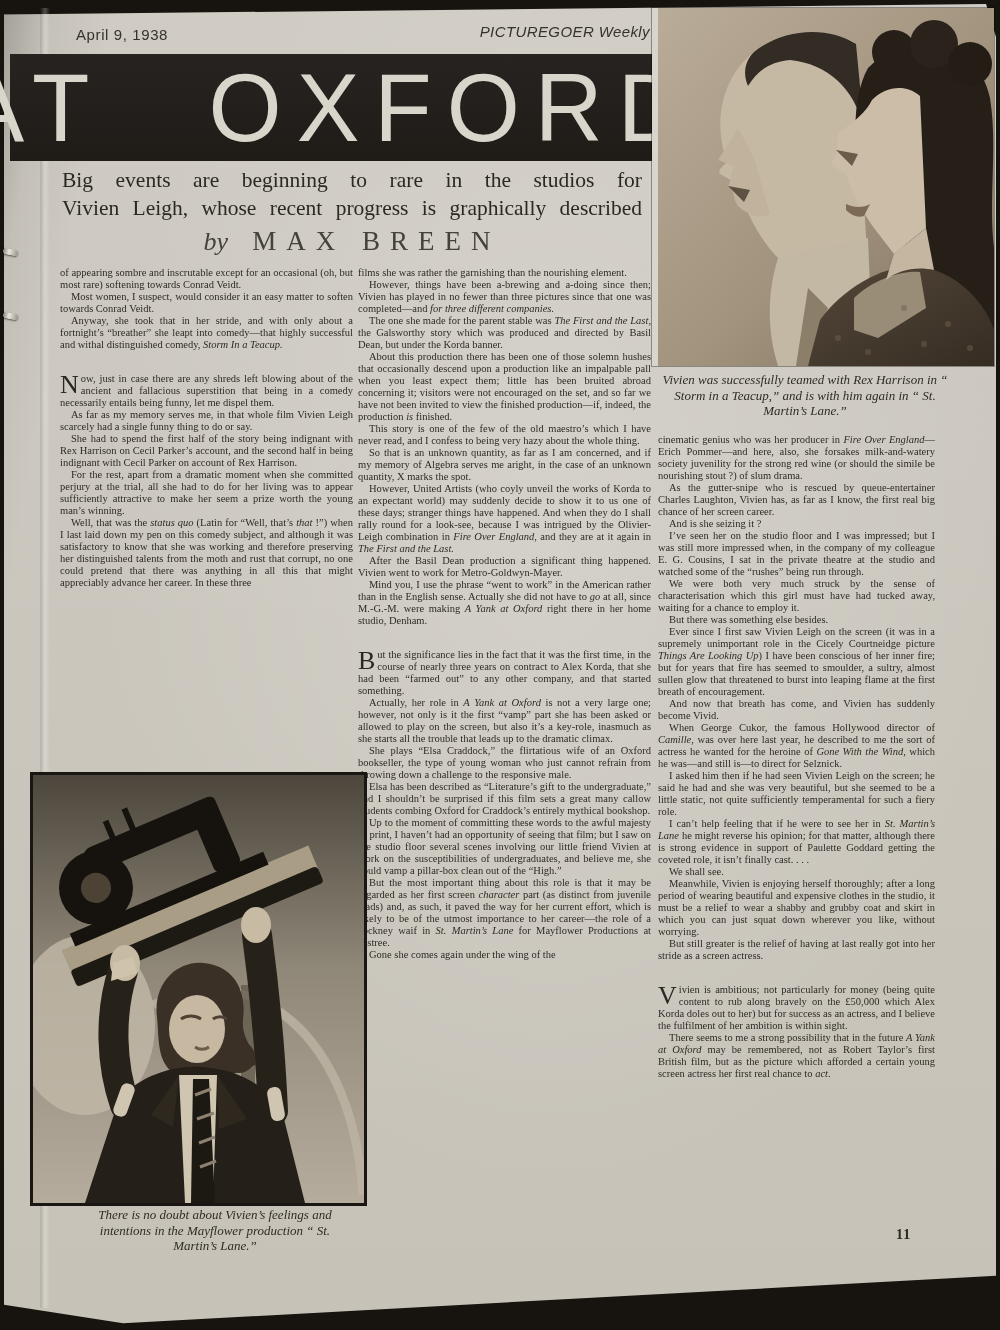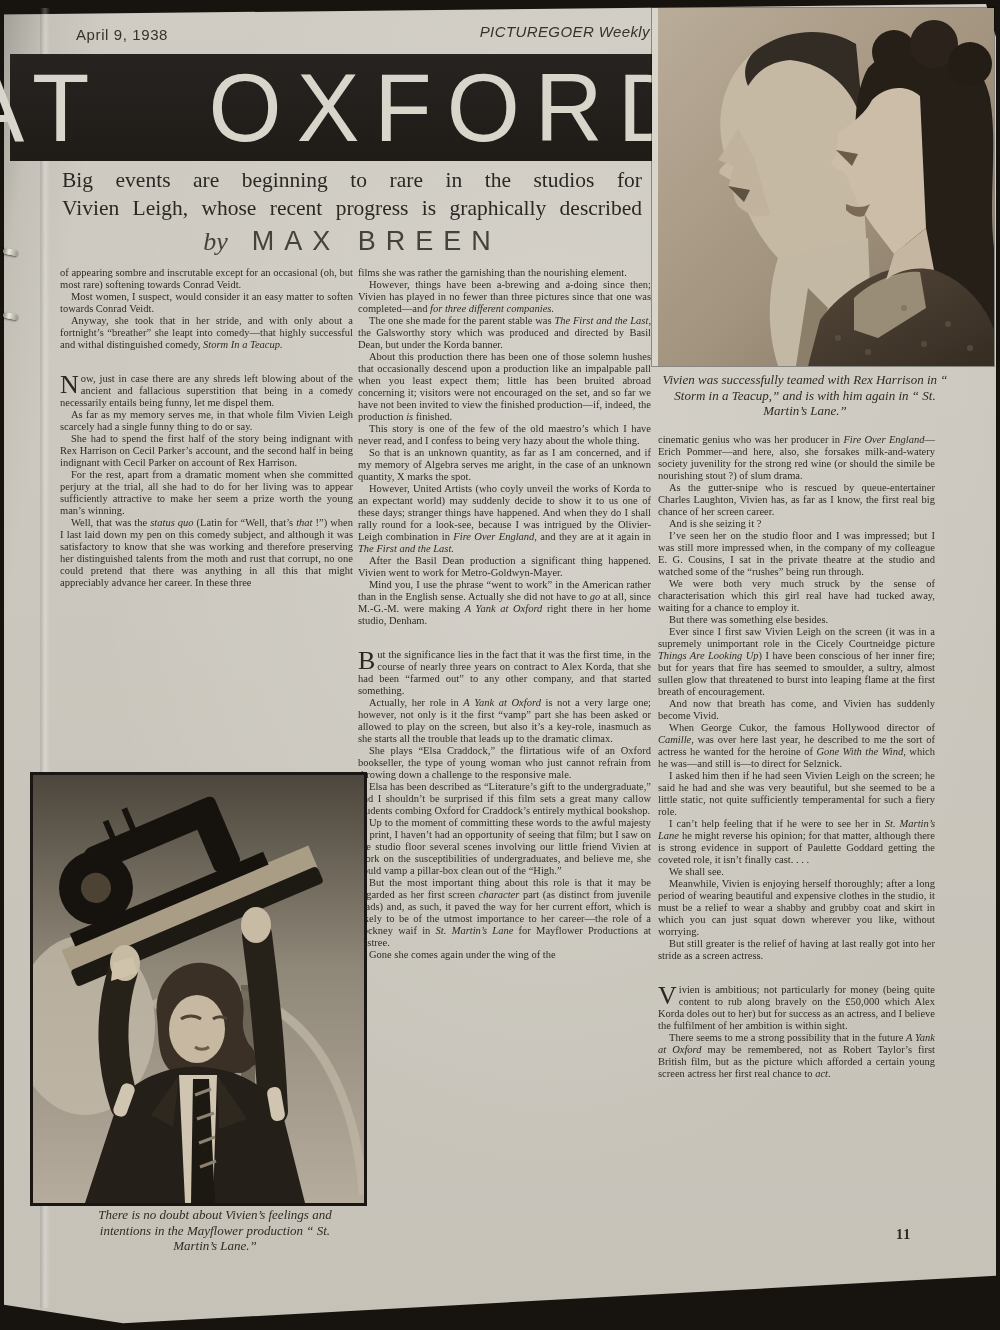--- a/index.html
+++ b/index.html
@@ -38,21 +38,21 @@
     font-family:"Liberation Sans","DejaVu Sans",sans-serif;
     font-weight:400;font-size:94px;line-height:94px;letter-spacing:15px;
     color:#d8d5cb;transform:scaleY(1.02);}
 
   .intro{position:absolute;left:62px;top:167px;width:580px;color:#2b2924;}
   .intro div{font-size:21.5px;line-height:27.5px;text-align:justify;text-align-last:justify;
     word-spacing:3px;}
   .byline{position:absolute;left:62px;top:226px;width:580px;display:flex;
     justify-content:center;align-items:baseline;gap:24px;color:#45423a;}
   .byline .by{font-style:italic;font-size:26px;}
-  .byline .name{font-family:Liberation Sans, sans-serif;font-weight:400;font-size:27px;
+  .byline .name{font-family:Liberation Serif, serif;font-weight:400;font-size:27px;
     letter-spacing:10px;}
 
   .col{position:absolute;color:#2e2b25;font-size:10.5px;line-height:12px;}
   .col p{margin:0;text-indent:11px;text-align:justify;}
   .col p.noind{text-indent:0;}
   .col p.gap{margin-top:22px;}
   .dropcap{float:left;font-size:26px;line-height:21px;padding:1px 2px 0 0;color:#2b2823;}
   #col1{left:60px;top:267px;width:293px;}
   #col2{left:358px;top:267px;width:293px;}
   #col3{left:658px;top:434px;width:277px;}
@@ -169,21 +169,21 @@
       <p>Elsa has been described as “Literature’s gift to the undergraduate,” and I shouldn’t be surprised if this film sets a great many callow students combing Oxford for Craddock’s entirely mythical bookshop.</p>
       <p>Up to the moment of committing these words to the awful majesty of print, I haven’t had an opportunity of seeing that film; but I saw on the studio floor several scenes involving our little friend Vivien at work on the susceptibilities of undergraduates, and believe me, she could vamp a pillar-box clean out of the “High.”</p>
       <p>But the most important thing about this role is that it may be regarded as her first screen <i>character</i> part (as distinct from juvenile leads) and, as such, it paved the way for her current effort, which is likely to be of the utmost importance to her career—the role of a cockney waif in <i>St. Martin’s Lane</i> for Mayflower Productions at Elstree.</p>
       <p>Gone she comes again under the wing of the</p>
     </div>
   <div class="col" id="col3">
       <p class="noind">cinematic genius who was her producer in <i>Fire Over England</i>—Erich Pommer—and here, also, she forsakes milk-and-watery society juvenility for the strong red wine (or should the simile be nourishing stout ?) of slum drama.</p>
       <p>As the gutter-snipe who is rescued by queue-entertainer Charles Laughton, Vivien has, as far as I know, the first real big chance of her screen career.</p>
       <p>And is she seizing it ?</p>
       <p>I’ve seen her on the studio floor and I was impressed; but I was still more impressed when, in the company of my colleague E. G. Cousins, I sat in the private theatre at the studio and watched some of the “rushes” being run through.</p>
-      <p>We were both very much struck by the sense of characterisation which this girl real have had tucked away, waiting for a chance to employ it.</p>
+      <p>We were both very much struck by the sense of characterisation which this girl must have had tucked away, waiting for a chance to employ it.</p>
       <p>But there was something else besides.</p>
       <p>Ever since I first saw Vivien Leigh on the screen (it was in a supremely unimportant role in the Cicely Courtneidge picture <i>Things Are Looking Up</i>) I have been conscious of her inner fire; but for years that fire has seemed to smoulder, a sultry, almost sullen glow that threatened to burst into leaping flame at the first breath of encouragement.</p>
       <p>And now that breath has come, and Vivien has suddenly become Vivid.</p>
       <p>When George Cukor, the famous Hollywood director of <i>Camille</i>, was over here last year, he described to me the sort of actress he wanted for the heroine of <i>Gone With the Wind</i>, which he was—and still is—to direct for Selznick.</p>
       <p>I asked him then if he had seen Vivien Leigh on the screen; he said he had and she was very beautiful, but she seemed to be a little static, not quite sufficiently temperamental for such a fiery role.</p>
       <p>I can’t help feeling that if he were to see her in <i>St. Martin’s Lane</i> he might reverse his opinion; for that matter, although there is strong evidence in support of Paulette Goddard getting the coveted role, it isn’t finally cast. . . .</p>
       <p>We shall see.</p>
       <p>Meanwhile, Vivien is enjoying herself thoroughly; after a long period of wearing beautiful and expensive clothes in the studio, it must be a relief to wear a shabby and grubby coat and skirt in which you can just squat down wherever you like, without worrying.</p>
       <p>But still greater is the relief of having at last really got into her stride as a screen actress.</p>
       <p class="noind gap"><span class="dropcap">V</span>ivien is ambitious; not particularly for money (being quite content to rub along bravely on the £50,000 which Alex Korda doles out to her) but for success as an actress, and I believe the fulfilment of her ambition is within sight.</p>

